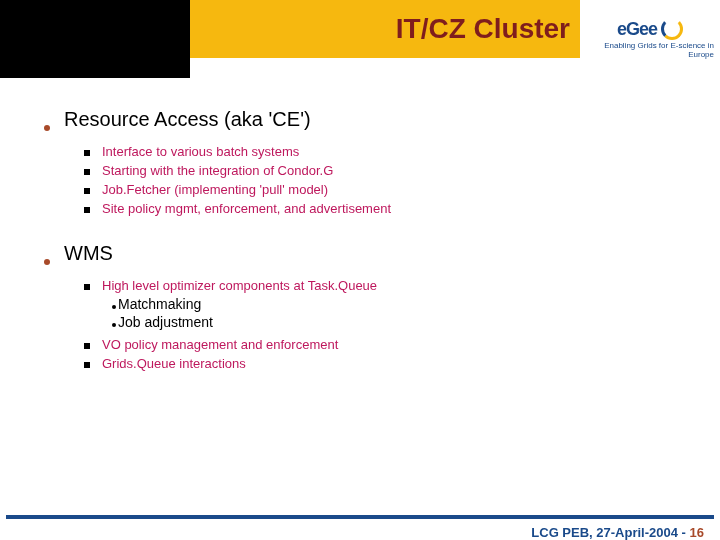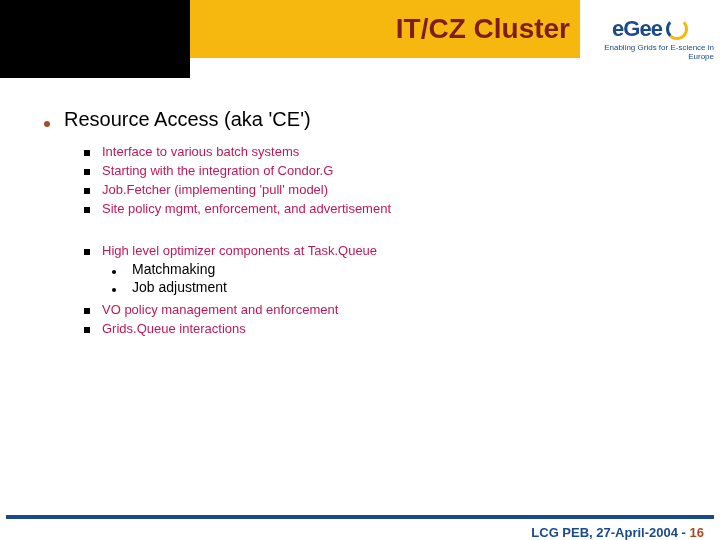--- a/index.html
+++ b/index.html
@@ -53,21 +53,21 @@
     align-items: center;
     justify-content: center;
     padding: 4px 6px;
   }
   .logo-main {
     display: flex;
     align-items: center;
     gap: 4px;
   }
   .logo-letters {
-    font-size: 22px;
+    font-size: 18px;
     font-weight: bold;
     color: #1a4a8a;
     letter-spacing: -1px;
   }
   .logo-swirl {
     width: 22px;
     height: 22px;
     border: 3px solid #f6b80f;
     border-radius: 50%;
     border-top-color: transparent;
@@ -81,21 +81,21 @@
     margin-top: 2px;
   }
   .content {
     padding: 30px 44px 0 44px;
   }
   .section {
     margin-bottom: 26px;
   }
   .top-bullet {
     display: flex;
-    align-items: center;
+    align-items: flex-end;
     gap: 14px;
     margin-bottom: 12px;
   }
   .top-bullet-dot {
     width: 6px;
     height: 6px;
     background: #a84a2a;
     border-radius: 50%;
     flex-shrink: 0;
     margin-top: 9px;
@@ -125,21 +125,21 @@
     color: #be185d;
   }
   .sub-sub-list {
     margin-left: 28px;
     margin-top: 3px;
     margin-bottom: 6px;
   }
   .sub-sub-item {
     display: flex;
     align-items: baseline;
-    gap: 16px;
+    gap: 2px;
     margin-bottom: 2px;
   }
   .sub-sub-dot {
     width: 4px;
     height: 4px;
     background: #000000;
     border-radius: 50%;
     flex-shrink: 0;
     margin-top: 6px;
   }
@@ -207,20 +207,24 @@
         <div class="sub-text">Job.Fetcher (implementing 'pull' model)</div>
       </div>
       <div class="sub-item">
         <div class="sub-square"></div>
         <div class="sub-text">Site policy mgmt, enforcement, and advertisement</div>
       </div>
     </div>
   </div>
 
   <div class="section">
+    <div class="top-bullet">
+      <div class="top-bullet-dot"></div>
+      <div class="top-bullet-text">WMS</div>
+    </div>
     <div class="sub-list">
       <div class="sub-item">
         <div class="sub-square"></div>
         <div class="sub-text">High level optimizer components at Task.Queue</div>
       </div>
       <div class="sub-sub-list">
         <div class="sub-sub-item">
           <div class="sub-sub-dot"></div>
           <div class="sub-sub-text">Matchmaking</div>
         </div>

